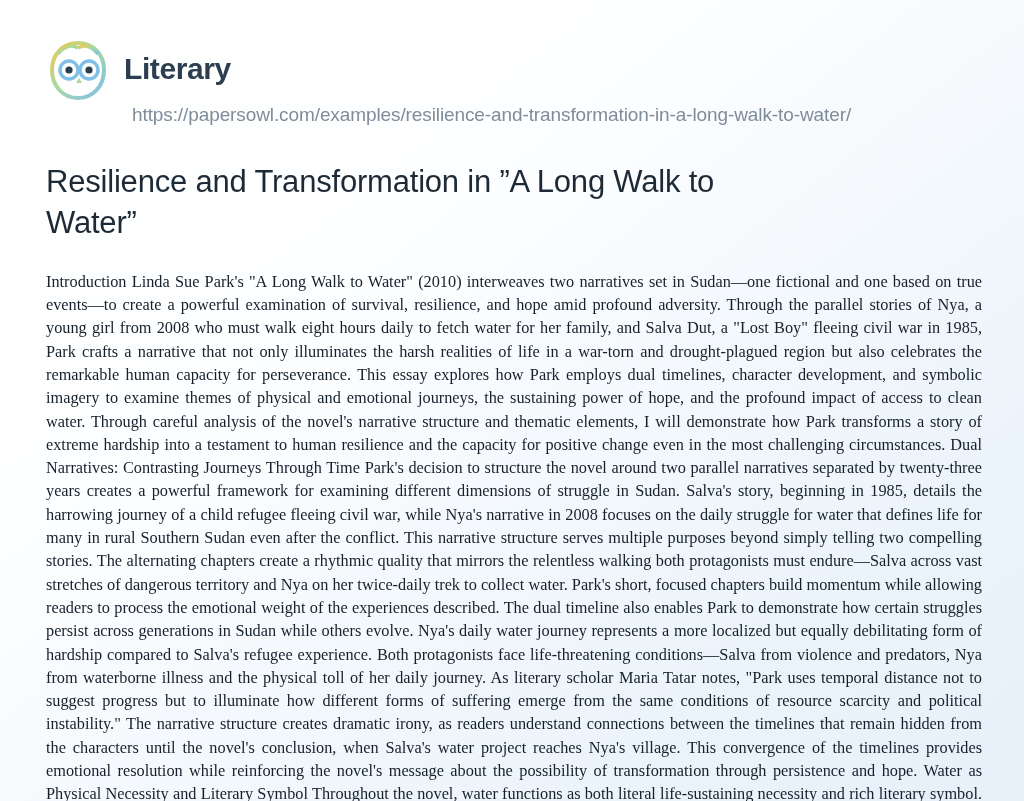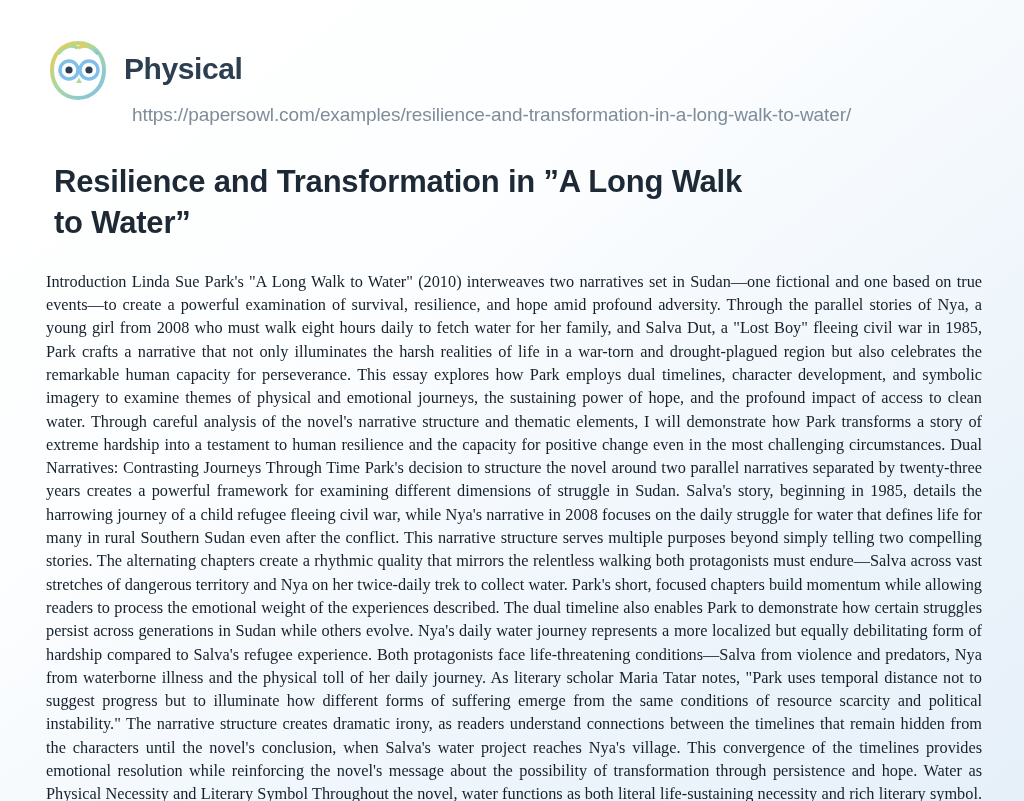--- a/index.html
+++ b/index.html
@@ -56,24 +56,24 @@
     color: #7f8c9a;
     letter-spacing: -0.1px;
     white-space: nowrap;
   }
   .content {
     padding: 52px 28px 0 46px;
   }
   h1.article-title {
     font-family: "Liberation Sans", sans-serif;
     font-size: 31px;
-    font-weight: bold;
+    font-weight: normal;
     color: #1d2a36;
     line-height: 1.32;
-    margin: 0 0 26px 8px;
+    margin: 0 0 26px 0;
     max-width: 700px;
     letter-spacing: -0.2px;
   }
   .body-text {
     font-family: "Liberation Serif", serif;
     font-size: 16.3px;
     line-height: 1.43;
     color: #15202b;
     text-align: justify;
     max-width: 950px;
@@ -100,21 +100,21 @@
           <path d="M32 3 C16 3 6 15 6 30 C6 46 17 58 32 58 C47 58 58 46 58 30 C58 15 48 3 32 3 Z" fill="none" stroke="url(#owlg)" stroke-width="4"></path>
           <path d="M12 14 C18 6 26 4 32 8" fill="none" stroke="url(#owlg)" stroke-width="3.5"></path>
           <path d="M52 14 C46 6 38 4 32 8" fill="none" stroke="url(#owlg)" stroke-width="3.5"></path>
           <circle cx="23" cy="30" r="9" fill="none" stroke="#7fbfe8" stroke-width="3.5"></circle>
           <circle cx="43" cy="30" r="9" fill="none" stroke="#7fbfe8" stroke-width="3.5"></circle>
           <circle cx="23" cy="30" r="3.6" fill="#2c3e50"></circle>
           <circle cx="43" cy="30" r="3.6" fill="#2c3e50"></circle>
           <path d="M33 38 l-3 5 h6 z" fill="#a7d9a0"></path>
         </svg>
       </div>
-      <div class="brand-text">Physical</div>
+      <div class="brand-text">Literary</div>
     </div>
     <div class="url">https://papersowl.com/examples/resilience-and-transformation-in-a-long-walk-to-water/</div>
   </div>
 
   <div class="content">
     <h1 class="article-title">Resilience and Transformation in ”A Long Walk to Water”</h1>
     <p class="body-text">Introduction Linda Sue Park's "A Long Walk to Water" (2010) interweaves two narratives set in Sudan—one fictional and one based on true events—to create a powerful examination of survival, resilience, and hope amid profound adversity. Through the parallel stories of Nya, a young girl from 2008 who must walk eight hours daily to fetch water for her family, and Salva Dut, a "Lost Boy" fleeing civil war in 1985, Park crafts a narrative that not only illuminates the harsh realities of life in a war-torn and drought-plagued region but also celebrates the remarkable human capacity for perseverance. This essay explores how Park employs dual timelines, character development, and symbolic imagery to examine themes of physical and emotional journeys, the sustaining power of hope, and the profound impact of access to clean water. Through careful analysis of the novel's narrative structure and thematic elements, I will demonstrate how Park transforms a story of extreme hardship into a testament to human resilience and the capacity for positive change even in the most challenging circumstances. Dual Narratives: Contrasting Journeys Through Time Park's decision to structure the novel around two parallel narratives separated by twenty-three years creates a powerful framework for examining different dimensions of struggle in Sudan. Salva's story, beginning in 1985, details the harrowing journey of a child refugee fleeing civil war, while Nya's narrative in 2008 focuses on the daily struggle for water that defines life for many in rural Southern Sudan even after the conflict. This narrative structure serves multiple purposes beyond simply telling two compelling stories. The alternating chapters create a rhythmic quality that mirrors the relentless walking both protagonists must endure—Salva across vast stretches of dangerous territory and Nya on her twice-daily trek to collect water. Park's short, focused chapters build momentum while allowing readers to process the emotional weight of the experiences described. The dual timeline also enables Park to demonstrate how certain struggles persist across generations in Sudan while others evolve. Nya's daily water journey represents a more localized but equally debilitating form of hardship compared to Salva's refugee experience. Both protagonists face life-threatening conditions—Salva from violence and predators, Nya from waterborne illness and the physical toll of her daily journey. As literary scholar Maria Tatar notes, "Park uses temporal distance not to suggest progress but to illuminate how different forms of suffering emerge from the same conditions of resource scarcity and political instability." The narrative structure creates dramatic irony, as readers understand connections between the timelines that remain hidden from the characters until the novel's conclusion, when Salva's water project reaches Nya's village. This convergence of the timelines provides emotional resolution while reinforcing the novel's message about the possibility of transformation through persistence and hope. Water as Physical Necessity and Literary Symbol Throughout the novel, water functions as both literal life-sustaining necessity and rich literary symbol. The title itself highlights water's central importance, with the "long walk" representing the physical journey to obtain it and the metaphorical journey toward hope and solution. For Nya, water dictates the rhythm of daily life, consuming her time and energy</p>
   </div>
 
 </div>

